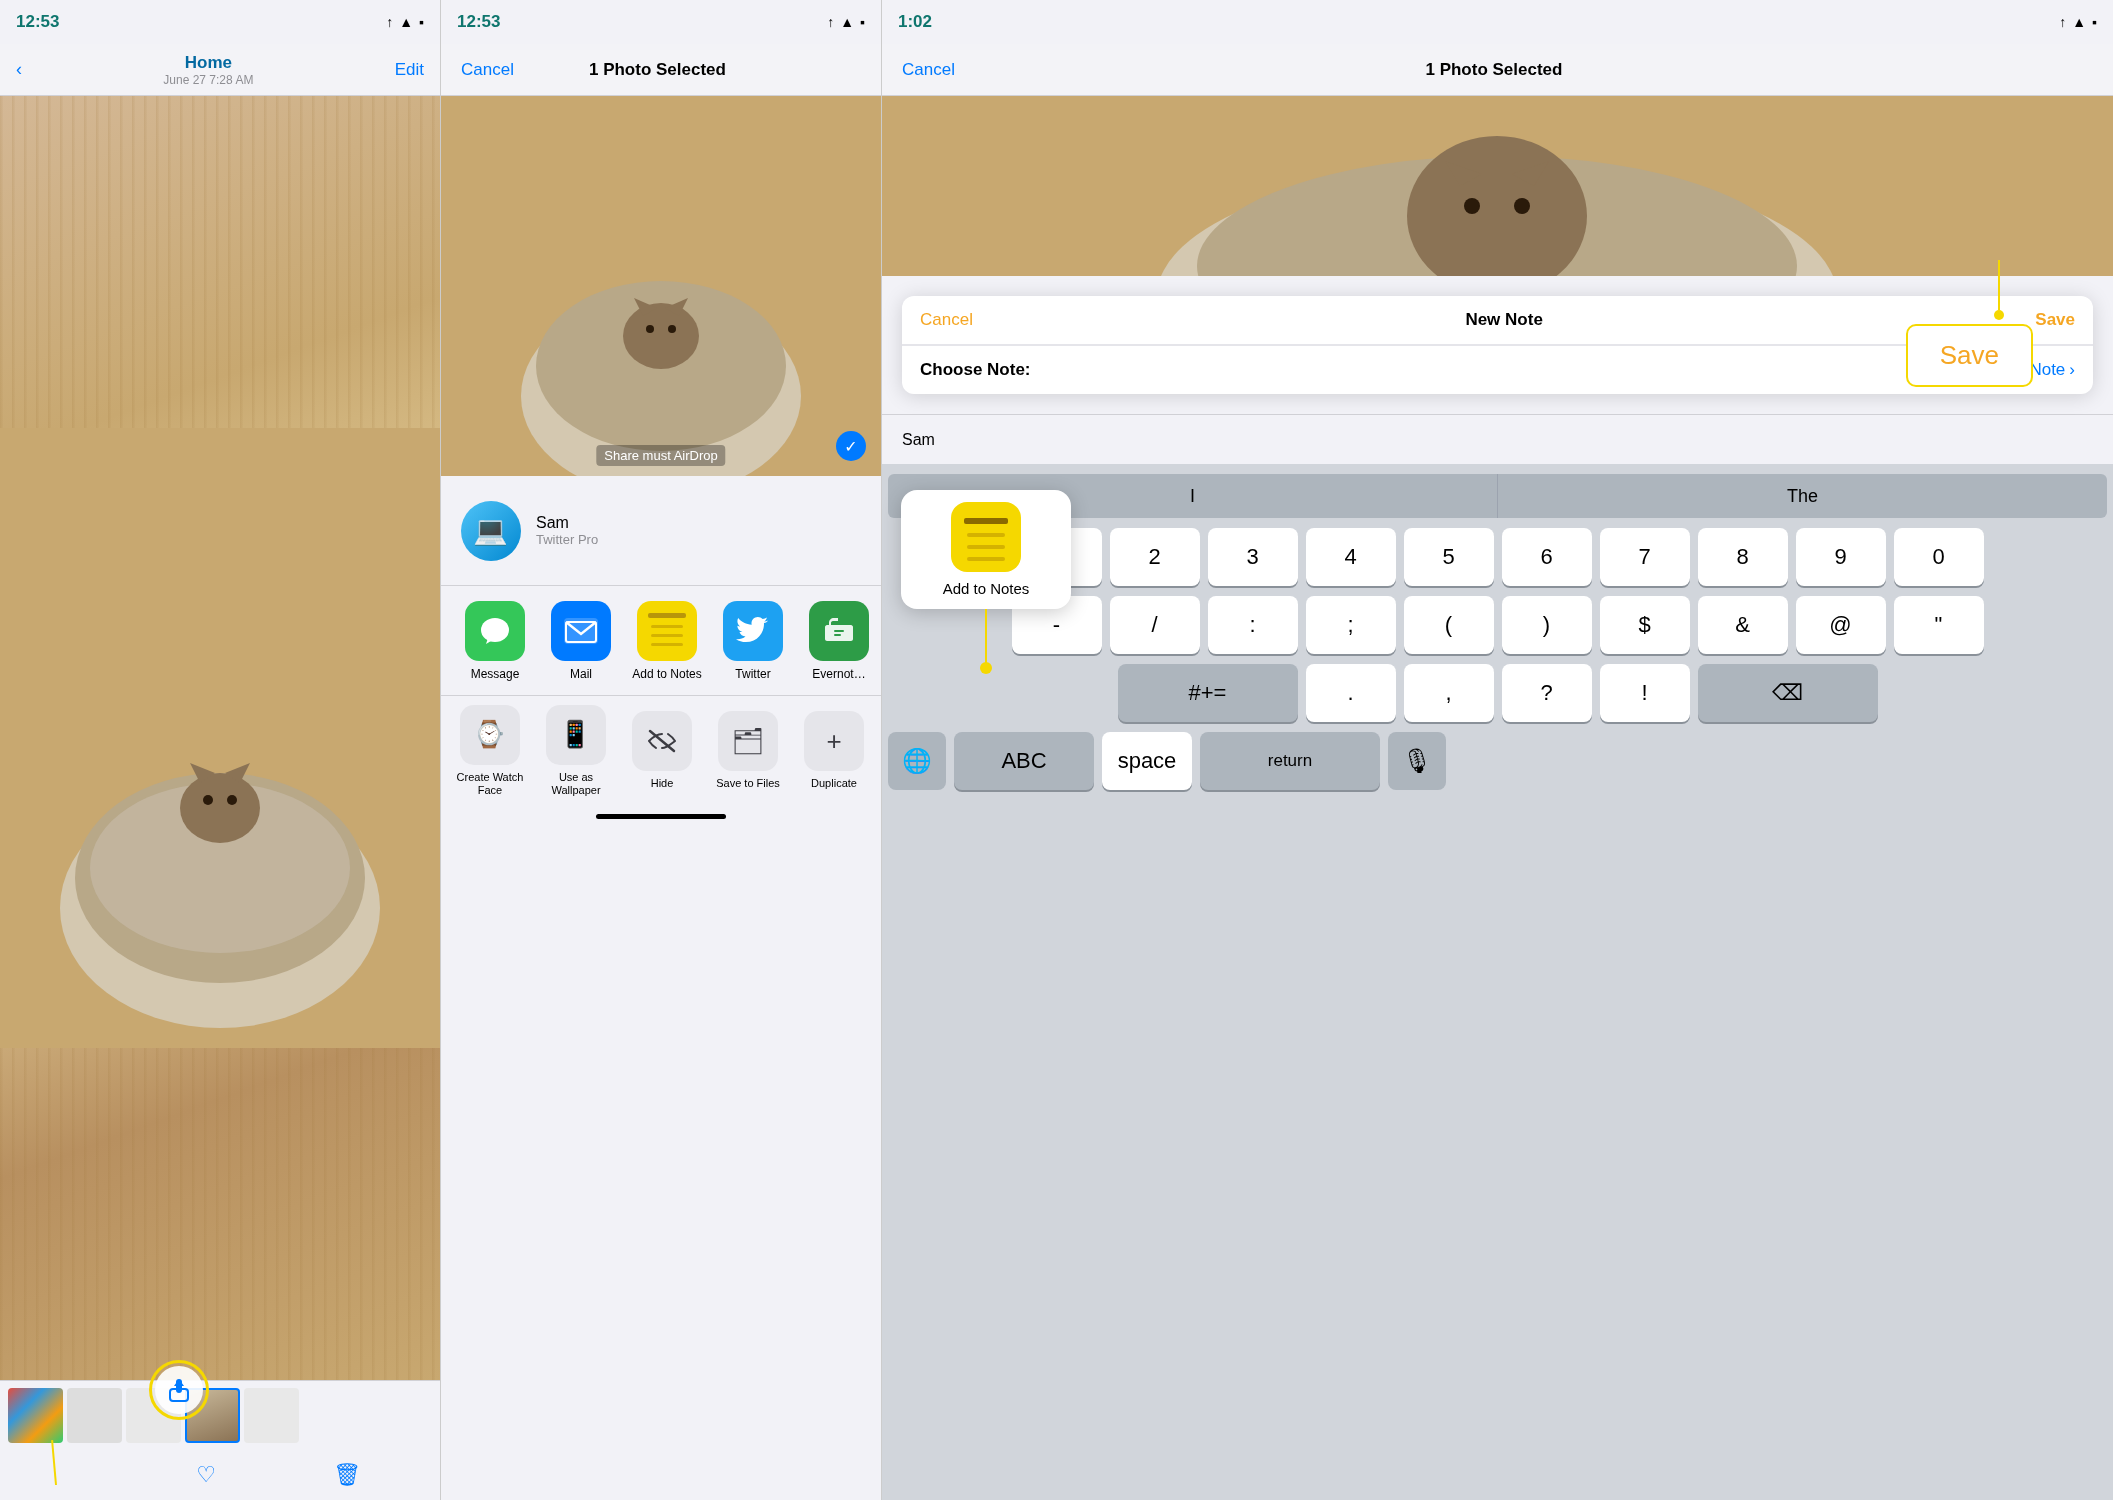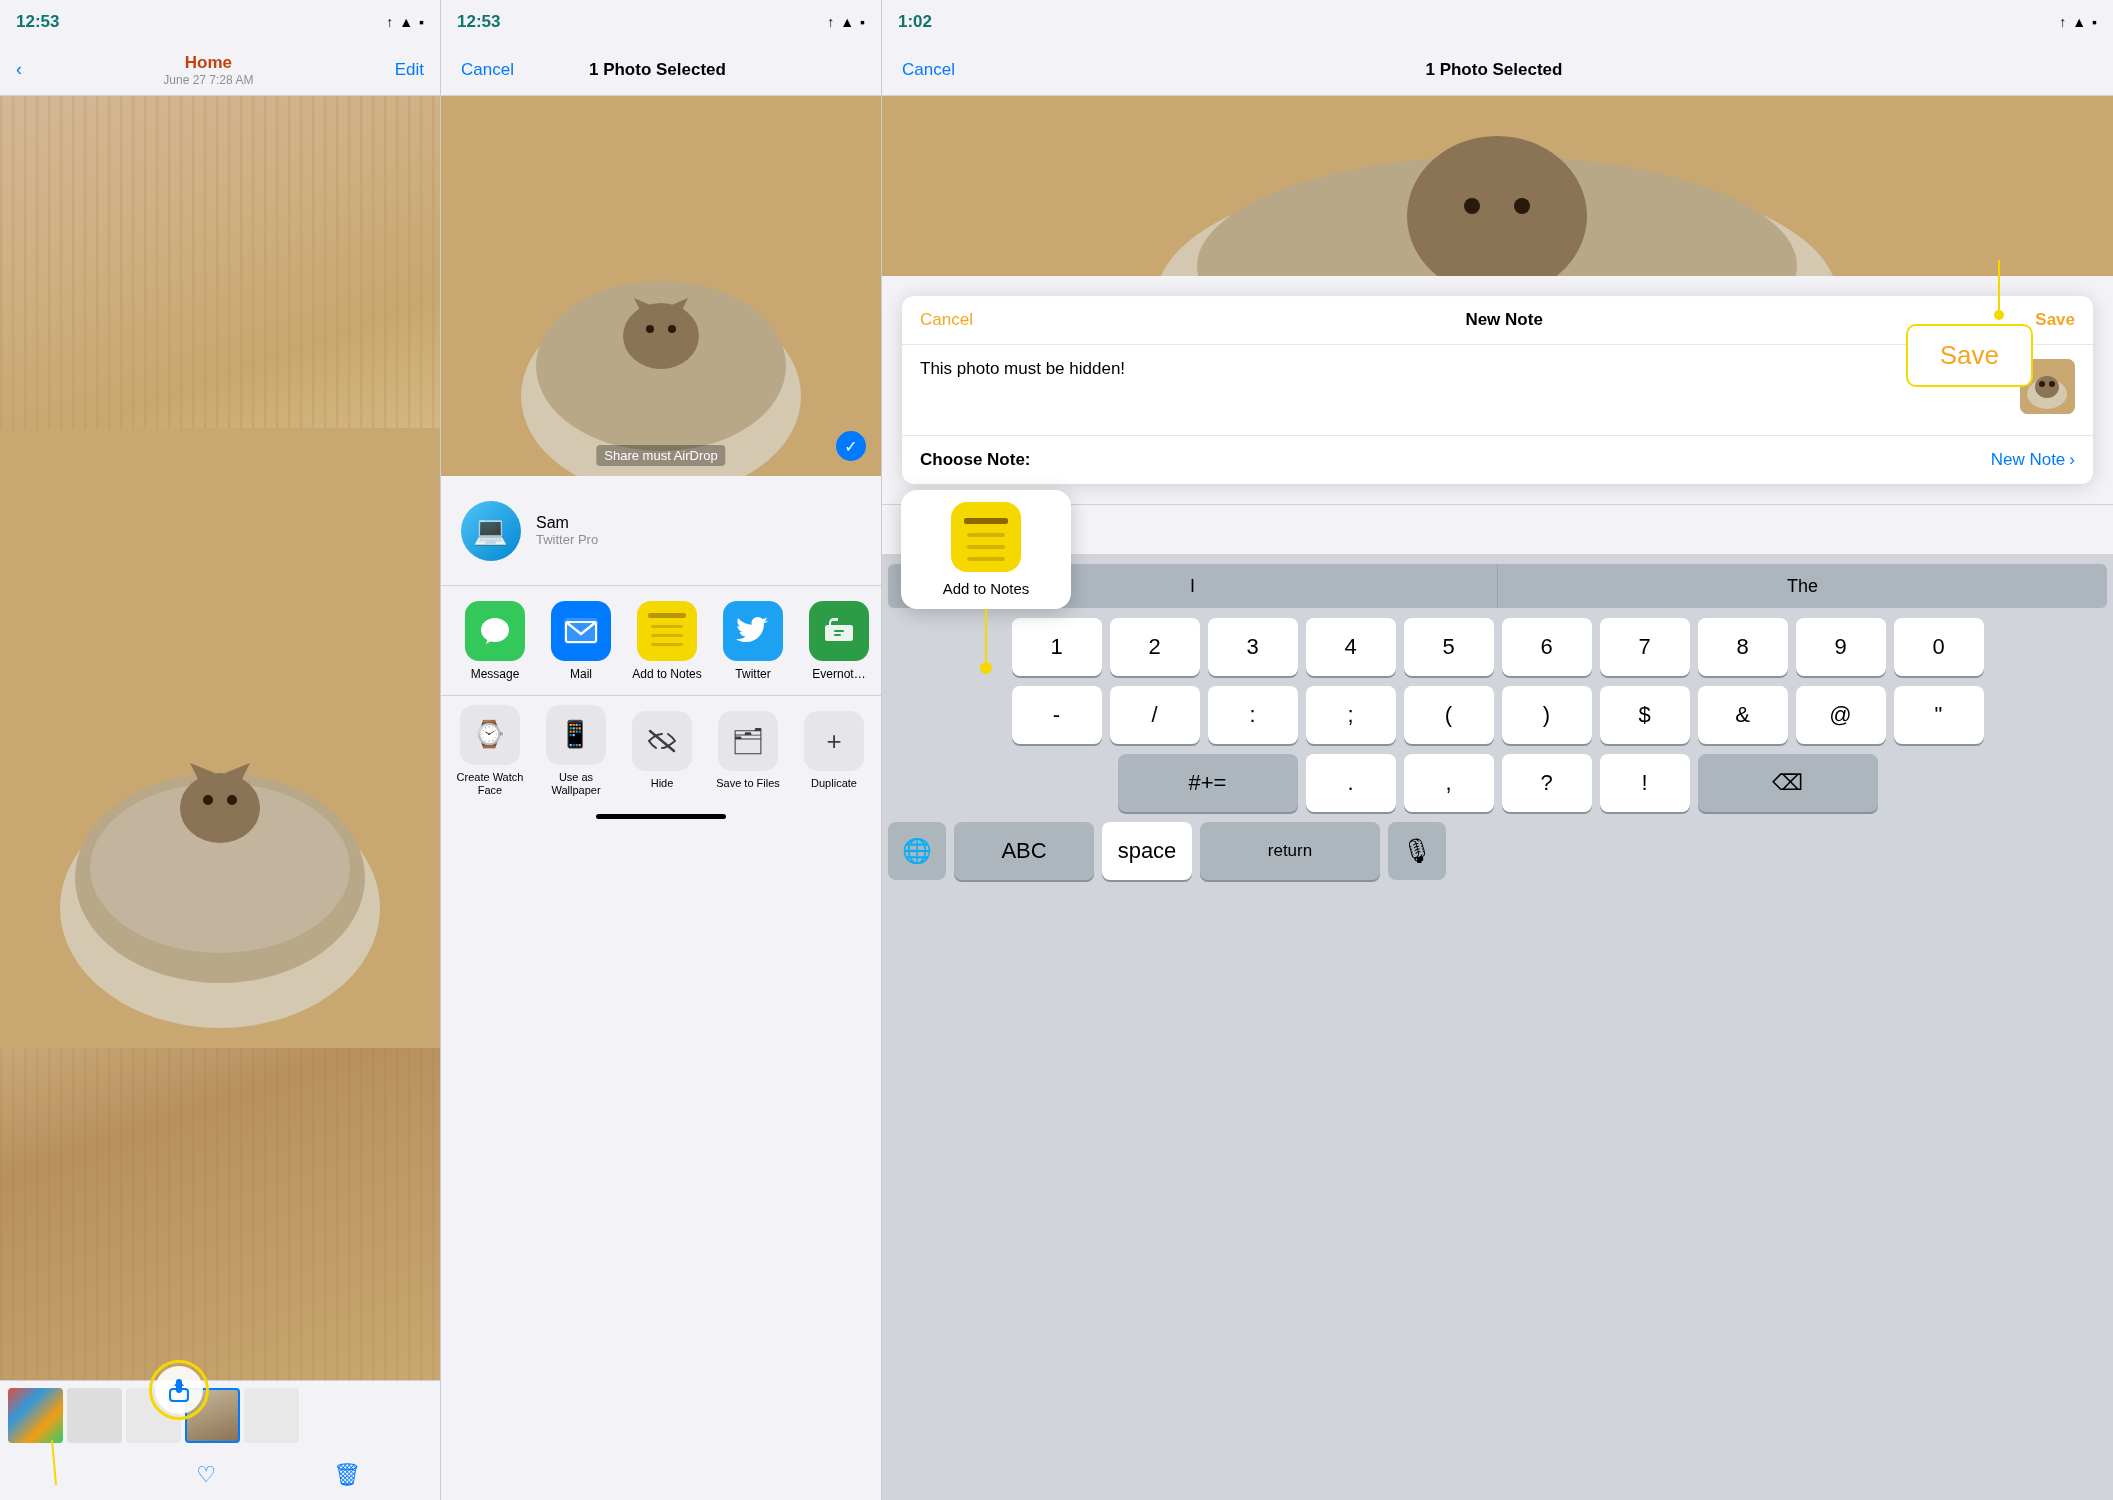--- a/index.html
+++ b/index.html
@@ -39,21 +39,21 @@
       height: 52px;
       background: rgba(242,242,247,0.95);
       display: flex;
       align-items: center;
       justify-content: space-between;
       padding: 0 16px;
       border-bottom: 1px solid #d1d1d6;
     }
     .nav-back { color: #007aff; font-size: 18px; display: flex; align-items: center; gap: 4px; }
     .nav-title { text-align: center; }
-    .nav-title-main { font-size: 17px; font-weight: 600; color: #c2410c; }
+    .nav-title-main { font-size: 17px; font-weight: 600; color: #0369a1; }
     .nav-title-sub { font-size: 12px; color: #8e8e93; }
     .nav-edit { color: #007aff; font-size: 17px; }
 
     .photo-area {
       flex: 1;
       background: #a0a0a0;
       position: relative;
       overflow: hidden;
     }
 
@@ -734,32 +734,20 @@
     </svg>
   </div>
 
   <div style="padding: 20px 0;">
     <div class="notes-modal">
       <div class="notes-modal-header">
         <span class="modal-cancel">Cancel</span>
         <span style="font-size:17px; font-weight:600; color:#000;">New Note</span>
         <span class="modal-save">Save</span>
       </div>
-      <div class="notes-modal-body">
-        <span class="note-text">This photo must be hidden!</span>
-        <div class="note-thumb wood-bg">
-          <svg width="55" height="55" viewBox="0 0 55 55">
-            <rect width="55" height="55" fill="#c8a870"></rect>
-            <ellipse cx="27" cy="35" rx="20" ry="15" fill="#d4c8b0"></ellipse>
-            <ellipse cx="27" cy="28" rx="12" ry="11" fill="#8b7355"></ellipse>
-            <circle cx="22" cy="25" r="3" fill="#2a1a0a"></circle>
-            <circle cx="32" cy="25" r="3" fill="#2a1a0a"></circle>
-          </svg>
-        </div>
-      </div>
       <div class="notes-modal-footer">
         <span class="choose-note-label">Choose Note:</span>
         <div class="new-note-btn">
           <span>New Note</span>
           <span>›</span>
         </div>
       </div>
     </div>
 
     <div style="position:absolute; top: 260px; right: 80px; display:flex; flex-direction:column; align-items:center;">

